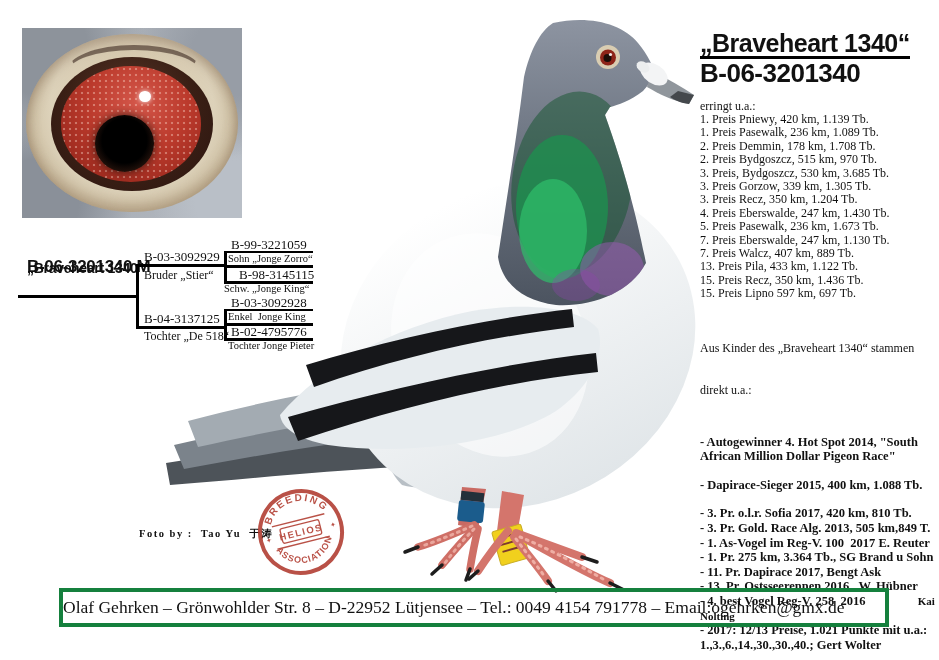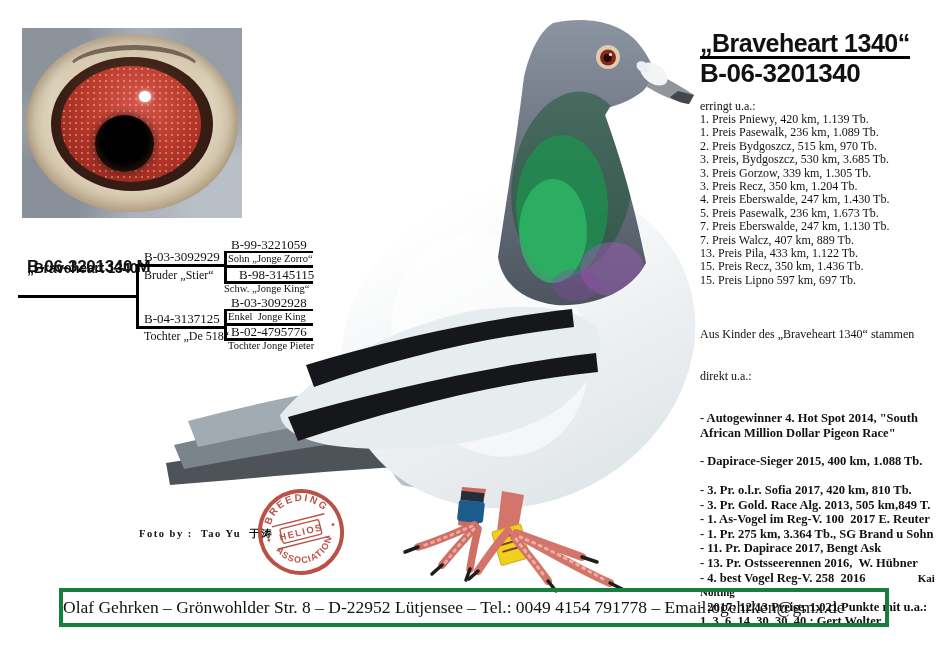--- a/index.html
+++ b/index.html
@@ -49,21 +49,21 @@
   
   .right-col{left:700px;top:30px;width:238px;}
   .title{display:inline-block;margin:0;font-family:"Liberation Sans",sans-serif;font-weight:700;
     font-size:25px;letter-spacing:-.5px;border-bottom:3px solid #000;padding-bottom:0px;line-height:1.05;}
   .ring-no{margin:1px 0 0 0;font-family:"Liberation Sans",sans-serif;font-weight:700;
     font-size:26px;letter-spacing:-.5px;line-height:1.05;}
   .intro{margin-top:12px;font-size:12px;line-height:13.4px;}
   .result-line{font-size:12px;line-height:13.4px;white-space:pre-wrap;}
   .children-heading{margin-top:12px;font-size:12px;line-height:14px;white-space:pre-wrap;}
   .kid-line{font-weight:700;font-size:12.5px;line-height:14.6px;white-space:pre-wrap;}
-  .gap-md{margin-top:0;}
+  .gap-md{margin-top:10px;}
   .gap-sm{margin-top:14px;}
   .kid-small{font-weight:700;font-size:11px;padding-left:46px;}
 
   
   .photo-credit{left:139px;top:527px;font-size:10.5px;font-weight:700;letter-spacing:1.5px;white-space:pre;}
   .stamp{left:256px;top:487px;width:90px;height:90px;transform:rotate(-14deg);opacity:.88;}
 
   
   .footer-bar{left:59px;top:588px;width:822px;height:31px;border:4px solid #15803d;
     line-height:31px;font-size:17.5px;white-space:nowrap;font-family:Liberation Serif, serif;}
@@ -208,20 +208,21 @@
   </div>
 
   <div class="abs right-col">
     <h1 class="title">„Braveheart 1340“</h1>
     <div class="ring-no">B-06-3201340</div>
 
     <div class="intro">erringt u.a.:</div>
     <div>
       <div class="result-line">1. Preis Pniewy, 420 km, 1.139 Tb.</div>
       <div class="result-line">1. Preis Pasewalk, 236 km, 1.089 Tb.</div>
+      <div class="result-line">2. Preis Demmin, 178 km, 1.708 Tb.</div>
       <div class="result-line">2. Preis Bydgoszcz, 515 km, 970 Tb.</div>
       <div class="result-line">3. Preis, Bydgoszcz, 530 km, 3.685 Tb.</div>
       <div class="result-line">3. Preis Gorzow, 339 km, 1.305 Tb.</div>
       <div class="result-line">3. Preis Recz, 350 km, 1.204 Tb.</div>
       <div class="result-line">4. Preis Eberswalde, 247 km, 1.430 Tb.</div>
       <div class="result-line">5. Preis Pasewalk, 236 km, 1.673 Tb.</div>
       <div class="result-line">7. Preis Eberswalde, 247 km, 1.130 Tb.</div>
       <div class="result-line">7. Preis Walcz, 407 km, 889 Tb.</div>
       <div class="result-line">13. Preis Pila, 433 km, 1.122 Tb.</div>
       <div class="result-line">15. Preis Recz, 350 km, 1.436 Tb.</div>

